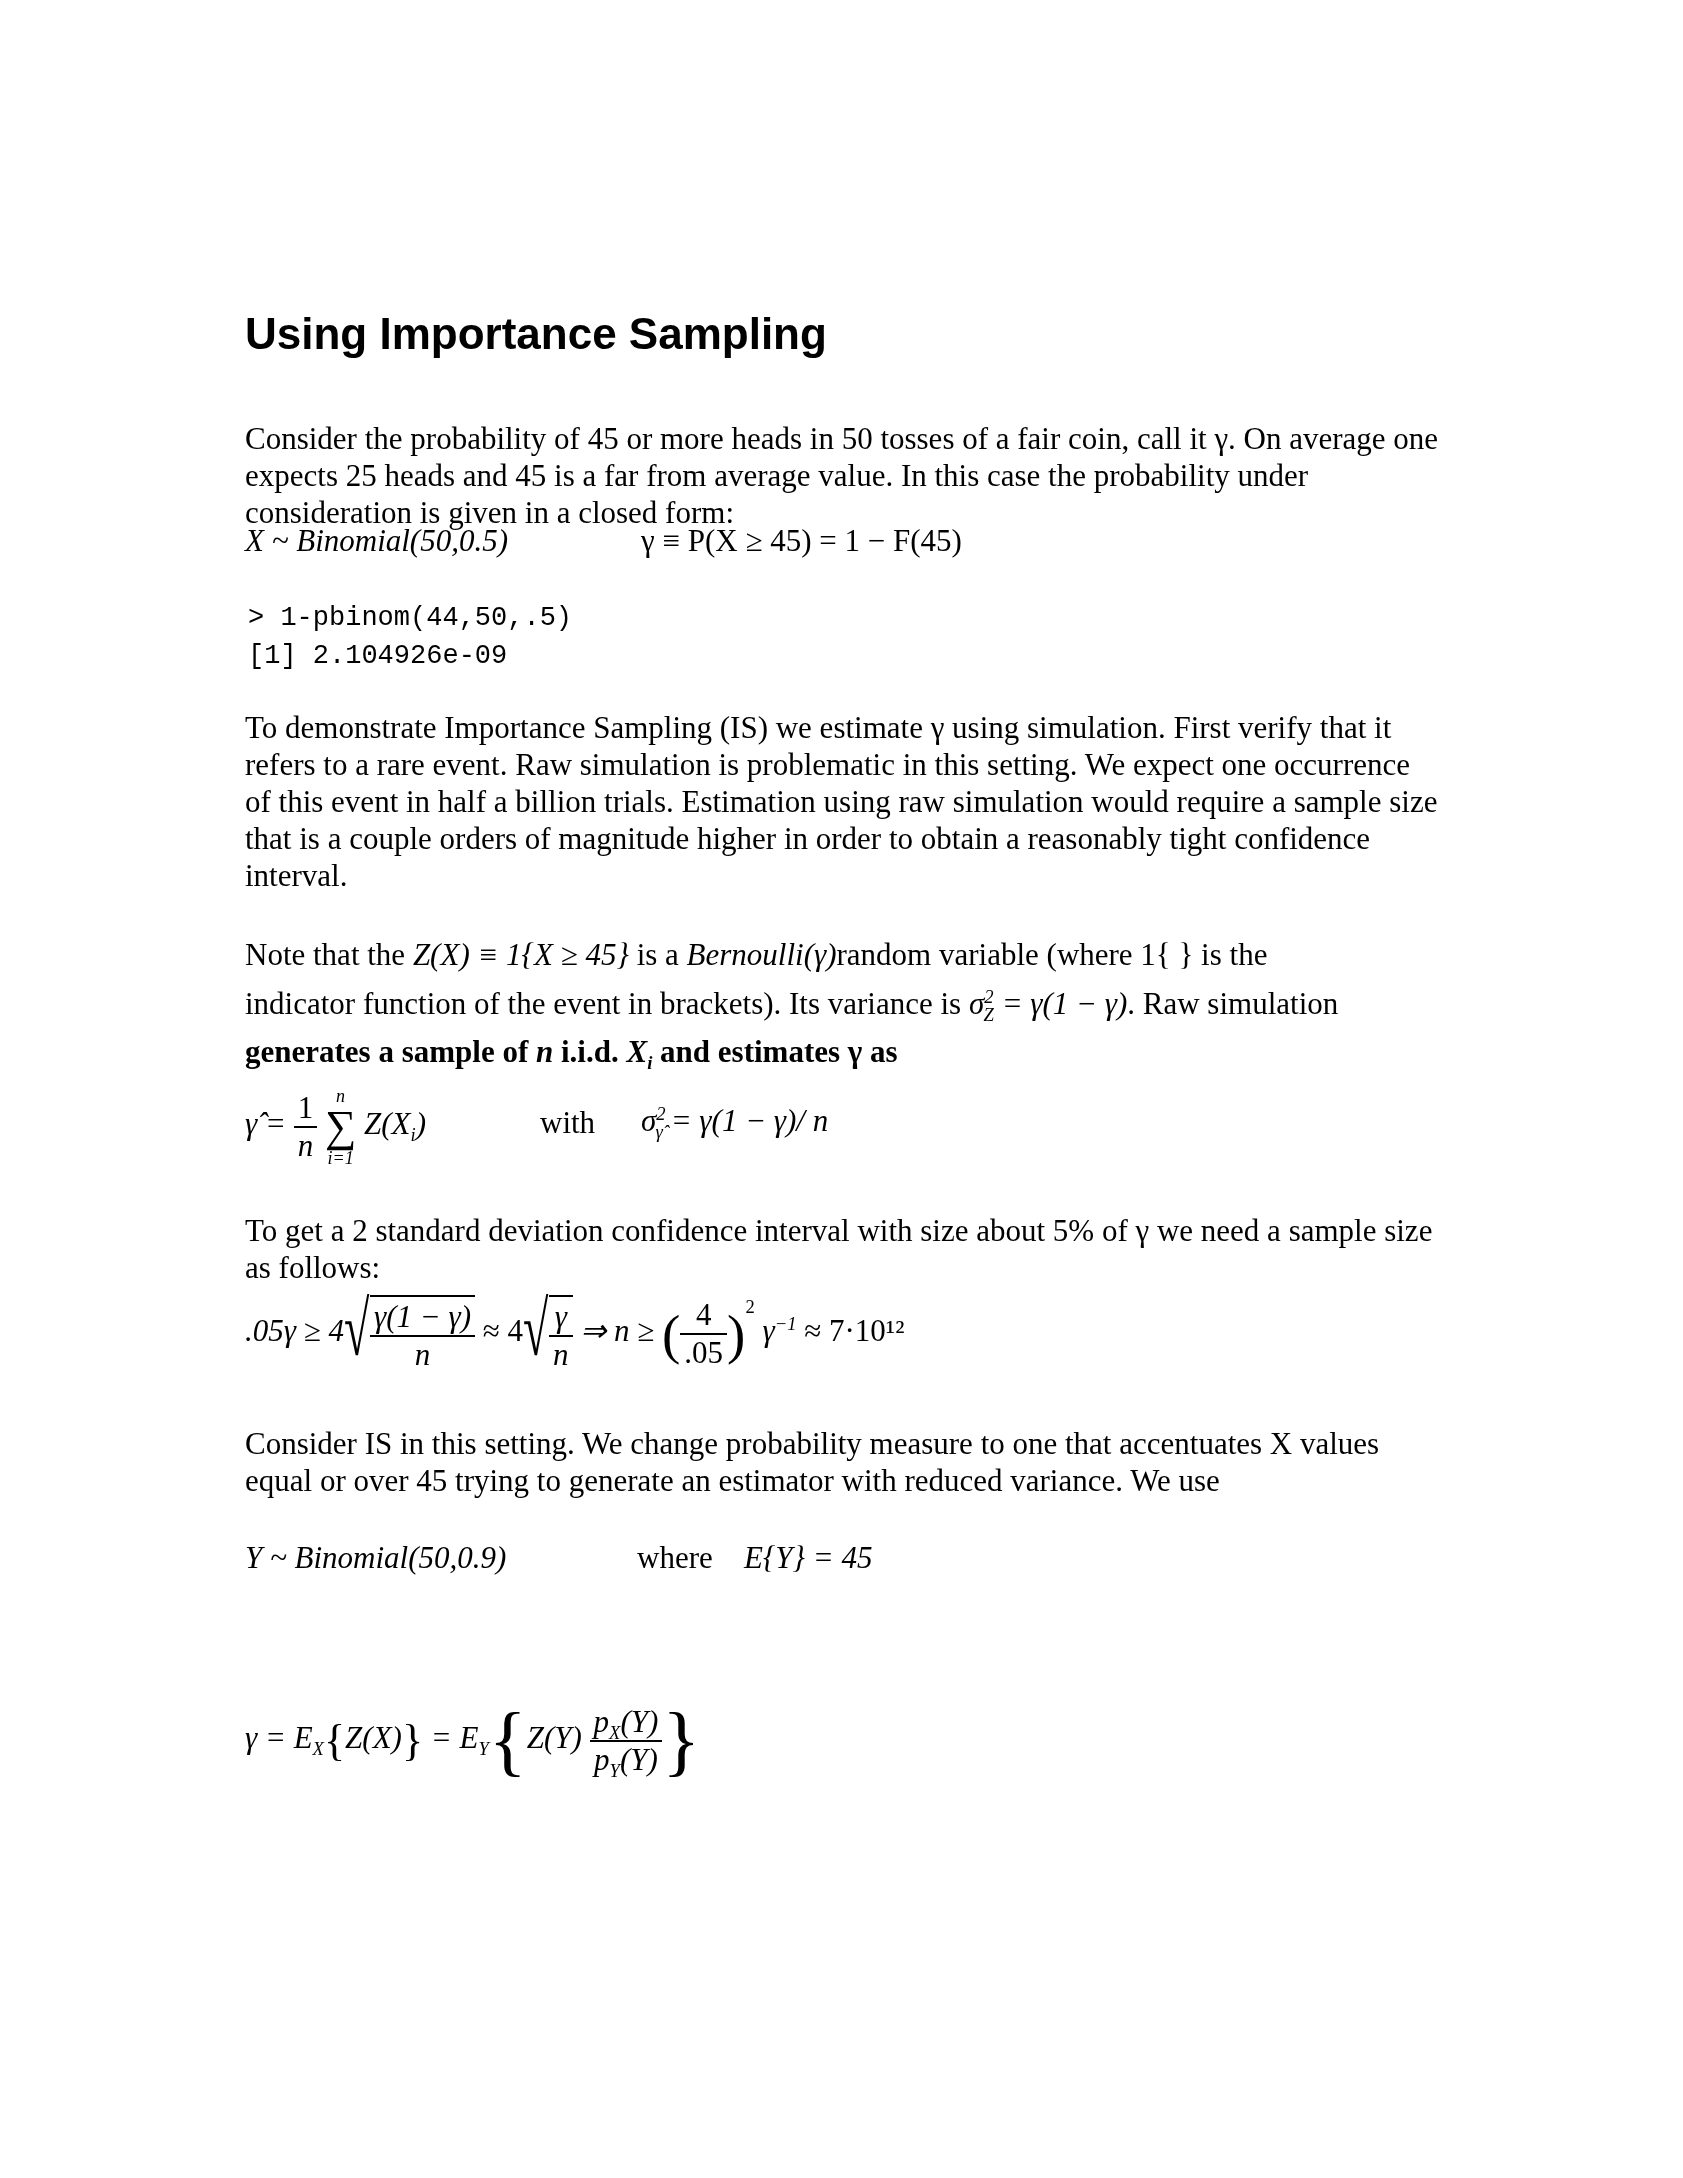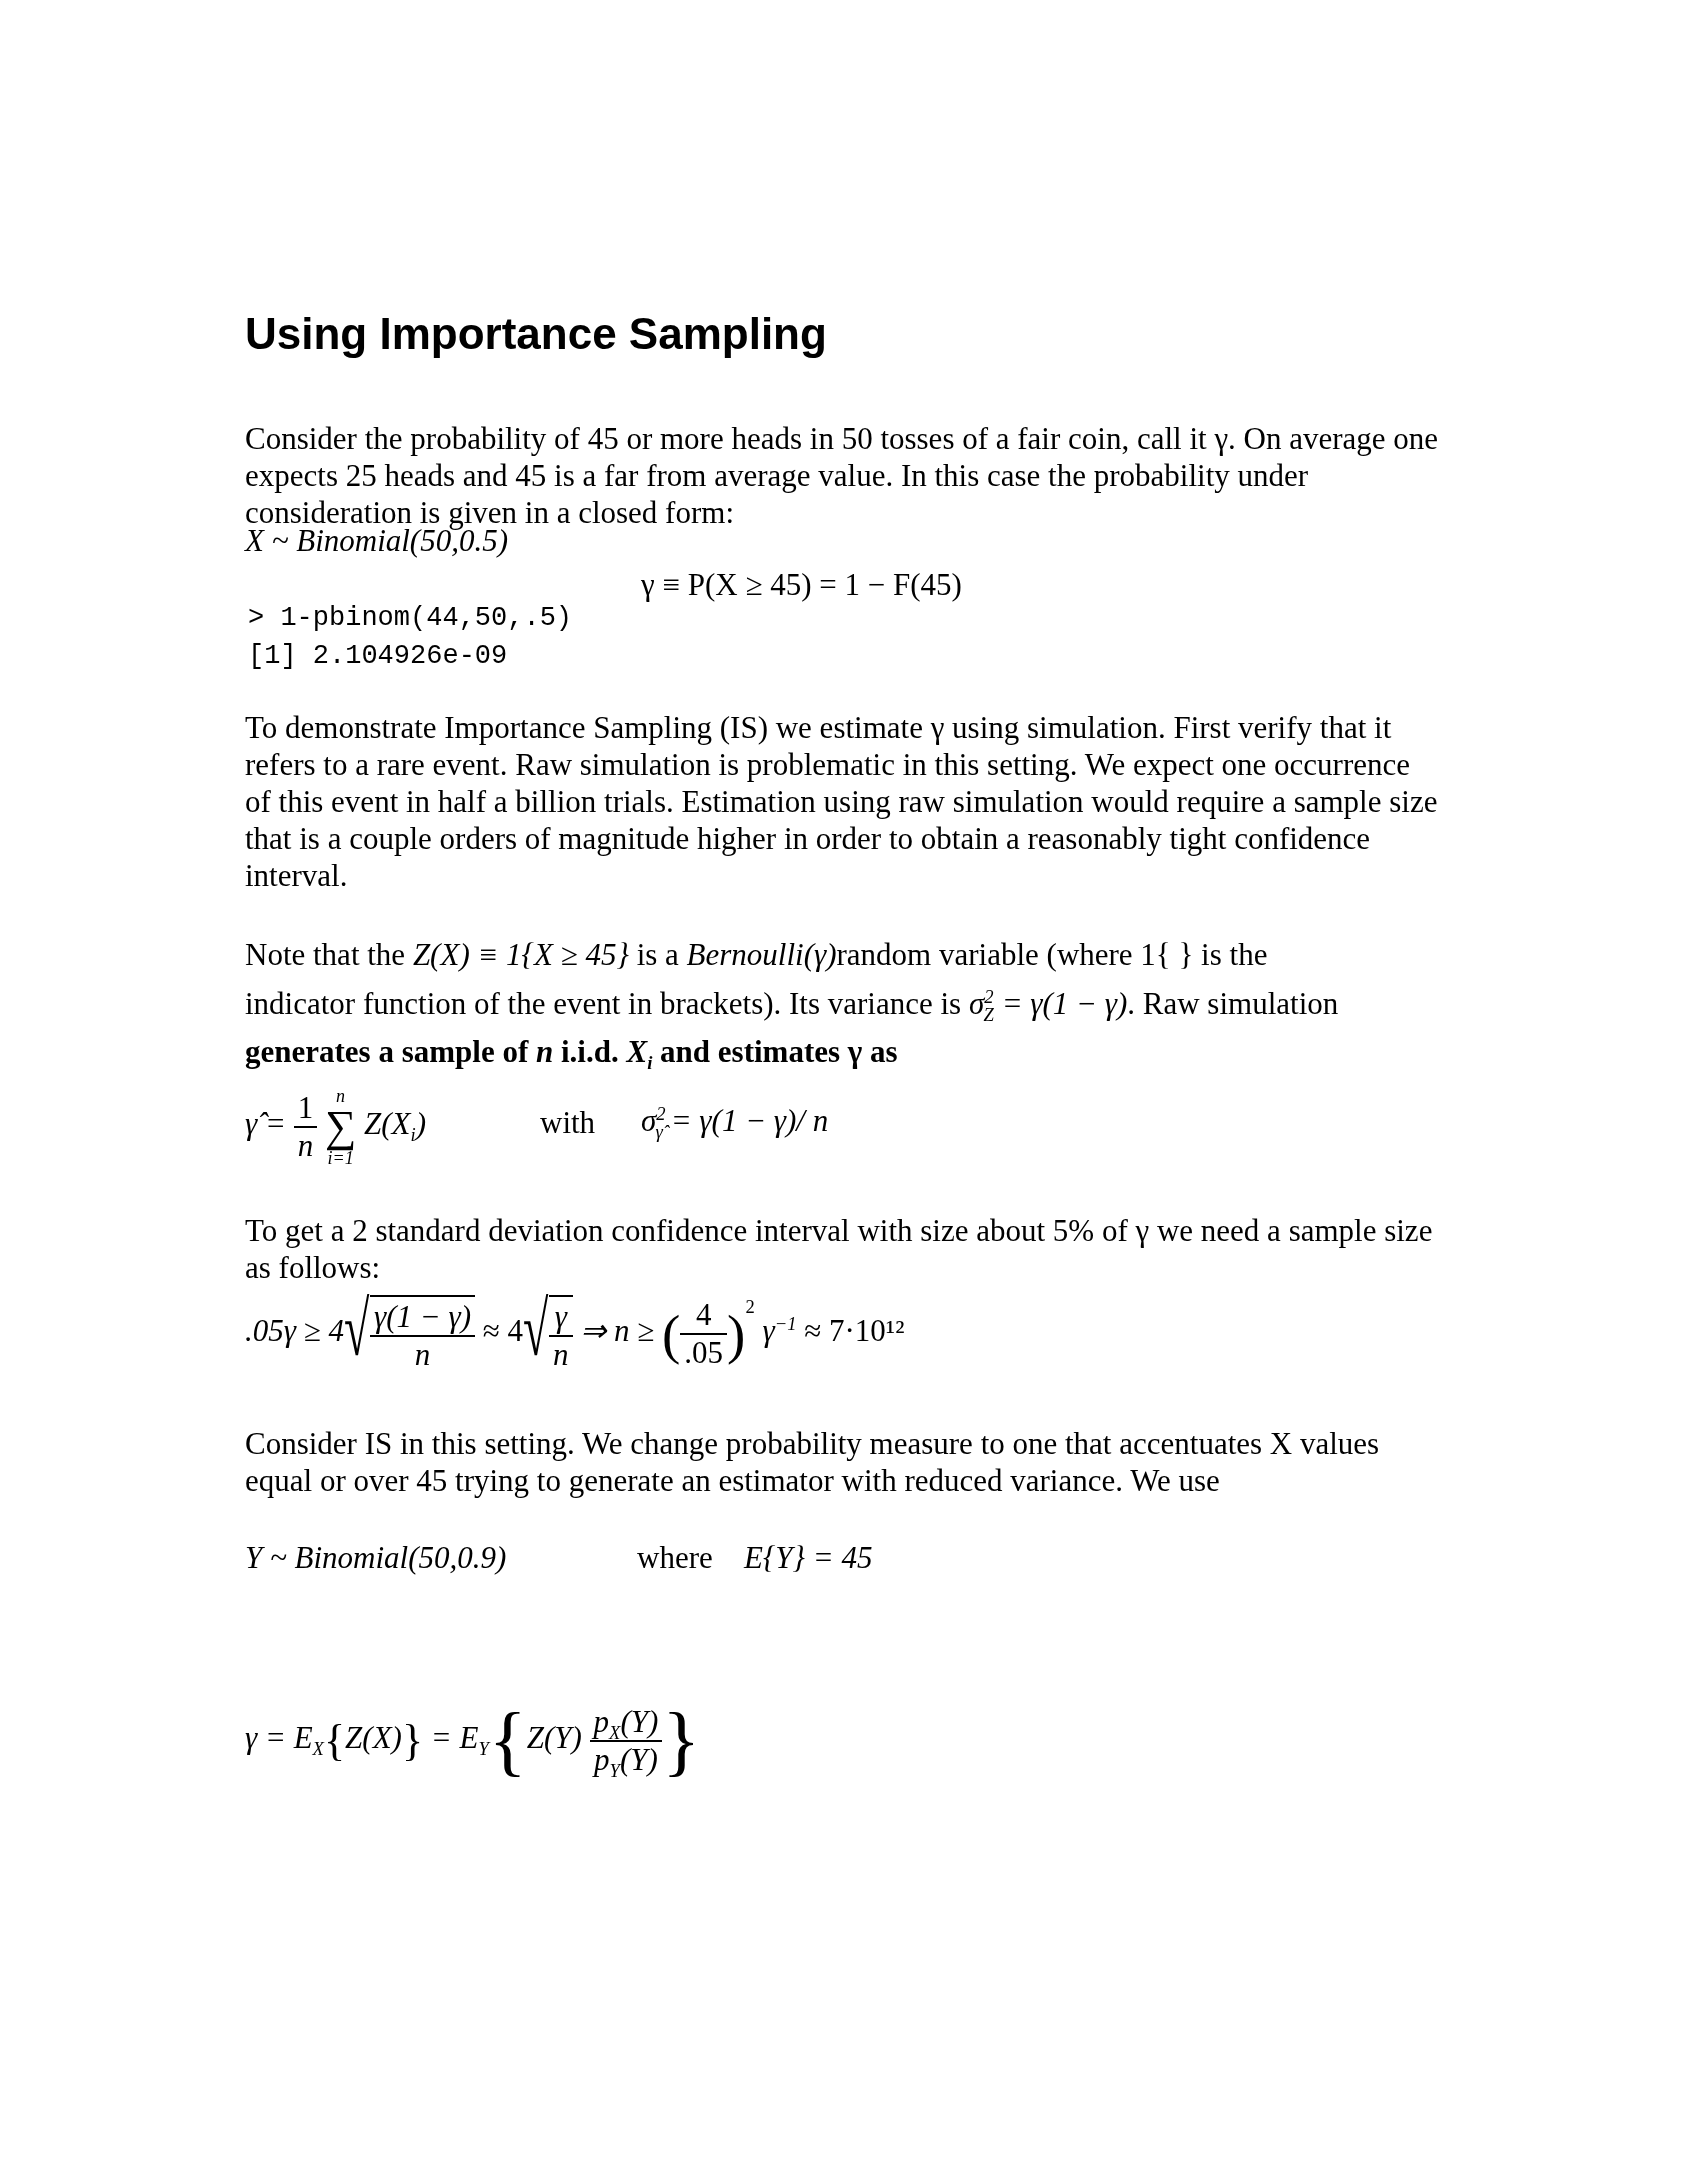--- a/index.html
+++ b/index.html
@@ -44,21 +44,21 @@
 
 <div class="page">
 
   <div class="subtitle">Using Importance Sampling</div>
 
   <div class="para" style="top:372px;margin-top:48px;">Consider the probability of 45 or more heads in 50 tosses of a fair coin, call it γ. On average one expects 25 heads and 45 is a far from average value. In this case the probability under consideration is given in a closed form:</div>
 
   <div class="mathline" style="top:523px;">
     <span class="it">X ~ Binomial(50,0.5)</span>
   </div>
-  <div class="mathline" style="left:641px; top:523px;margin-top:44px;">
+  <div class="mathline" style="left:641px; top:523px;">
     <span>γ ≡ P(X ≥ 45) = 1 − F(45)</span>
   </div>
 
   <div class="mono" style="top:599px;"><div>&gt; 1-pbinom(44,50,.5)</div><div>[1] 2.104926e-09</div></div>
 
   <div class="para" style="top:709px;">To demonstrate Importance Sampling (IS) we estimate γ using simulation. First verify that it refers to a rare event. Raw simulation is problematic in this setting. We expect one occurrence of this event in half a billion trials. Estimation using raw simulation would require a sample size that is a couple orders of magnitude higher in order to obtain a reasonably tight confidence interval.</div>
 
   <div class="abs" style="left:245px; top:937px; font-family:'Liberation Serif', serif; font-size:31px;">
     <span>Note that the</span>
     <span class="it">Z(X) ≡ 1{X ≥ 45}</span>

